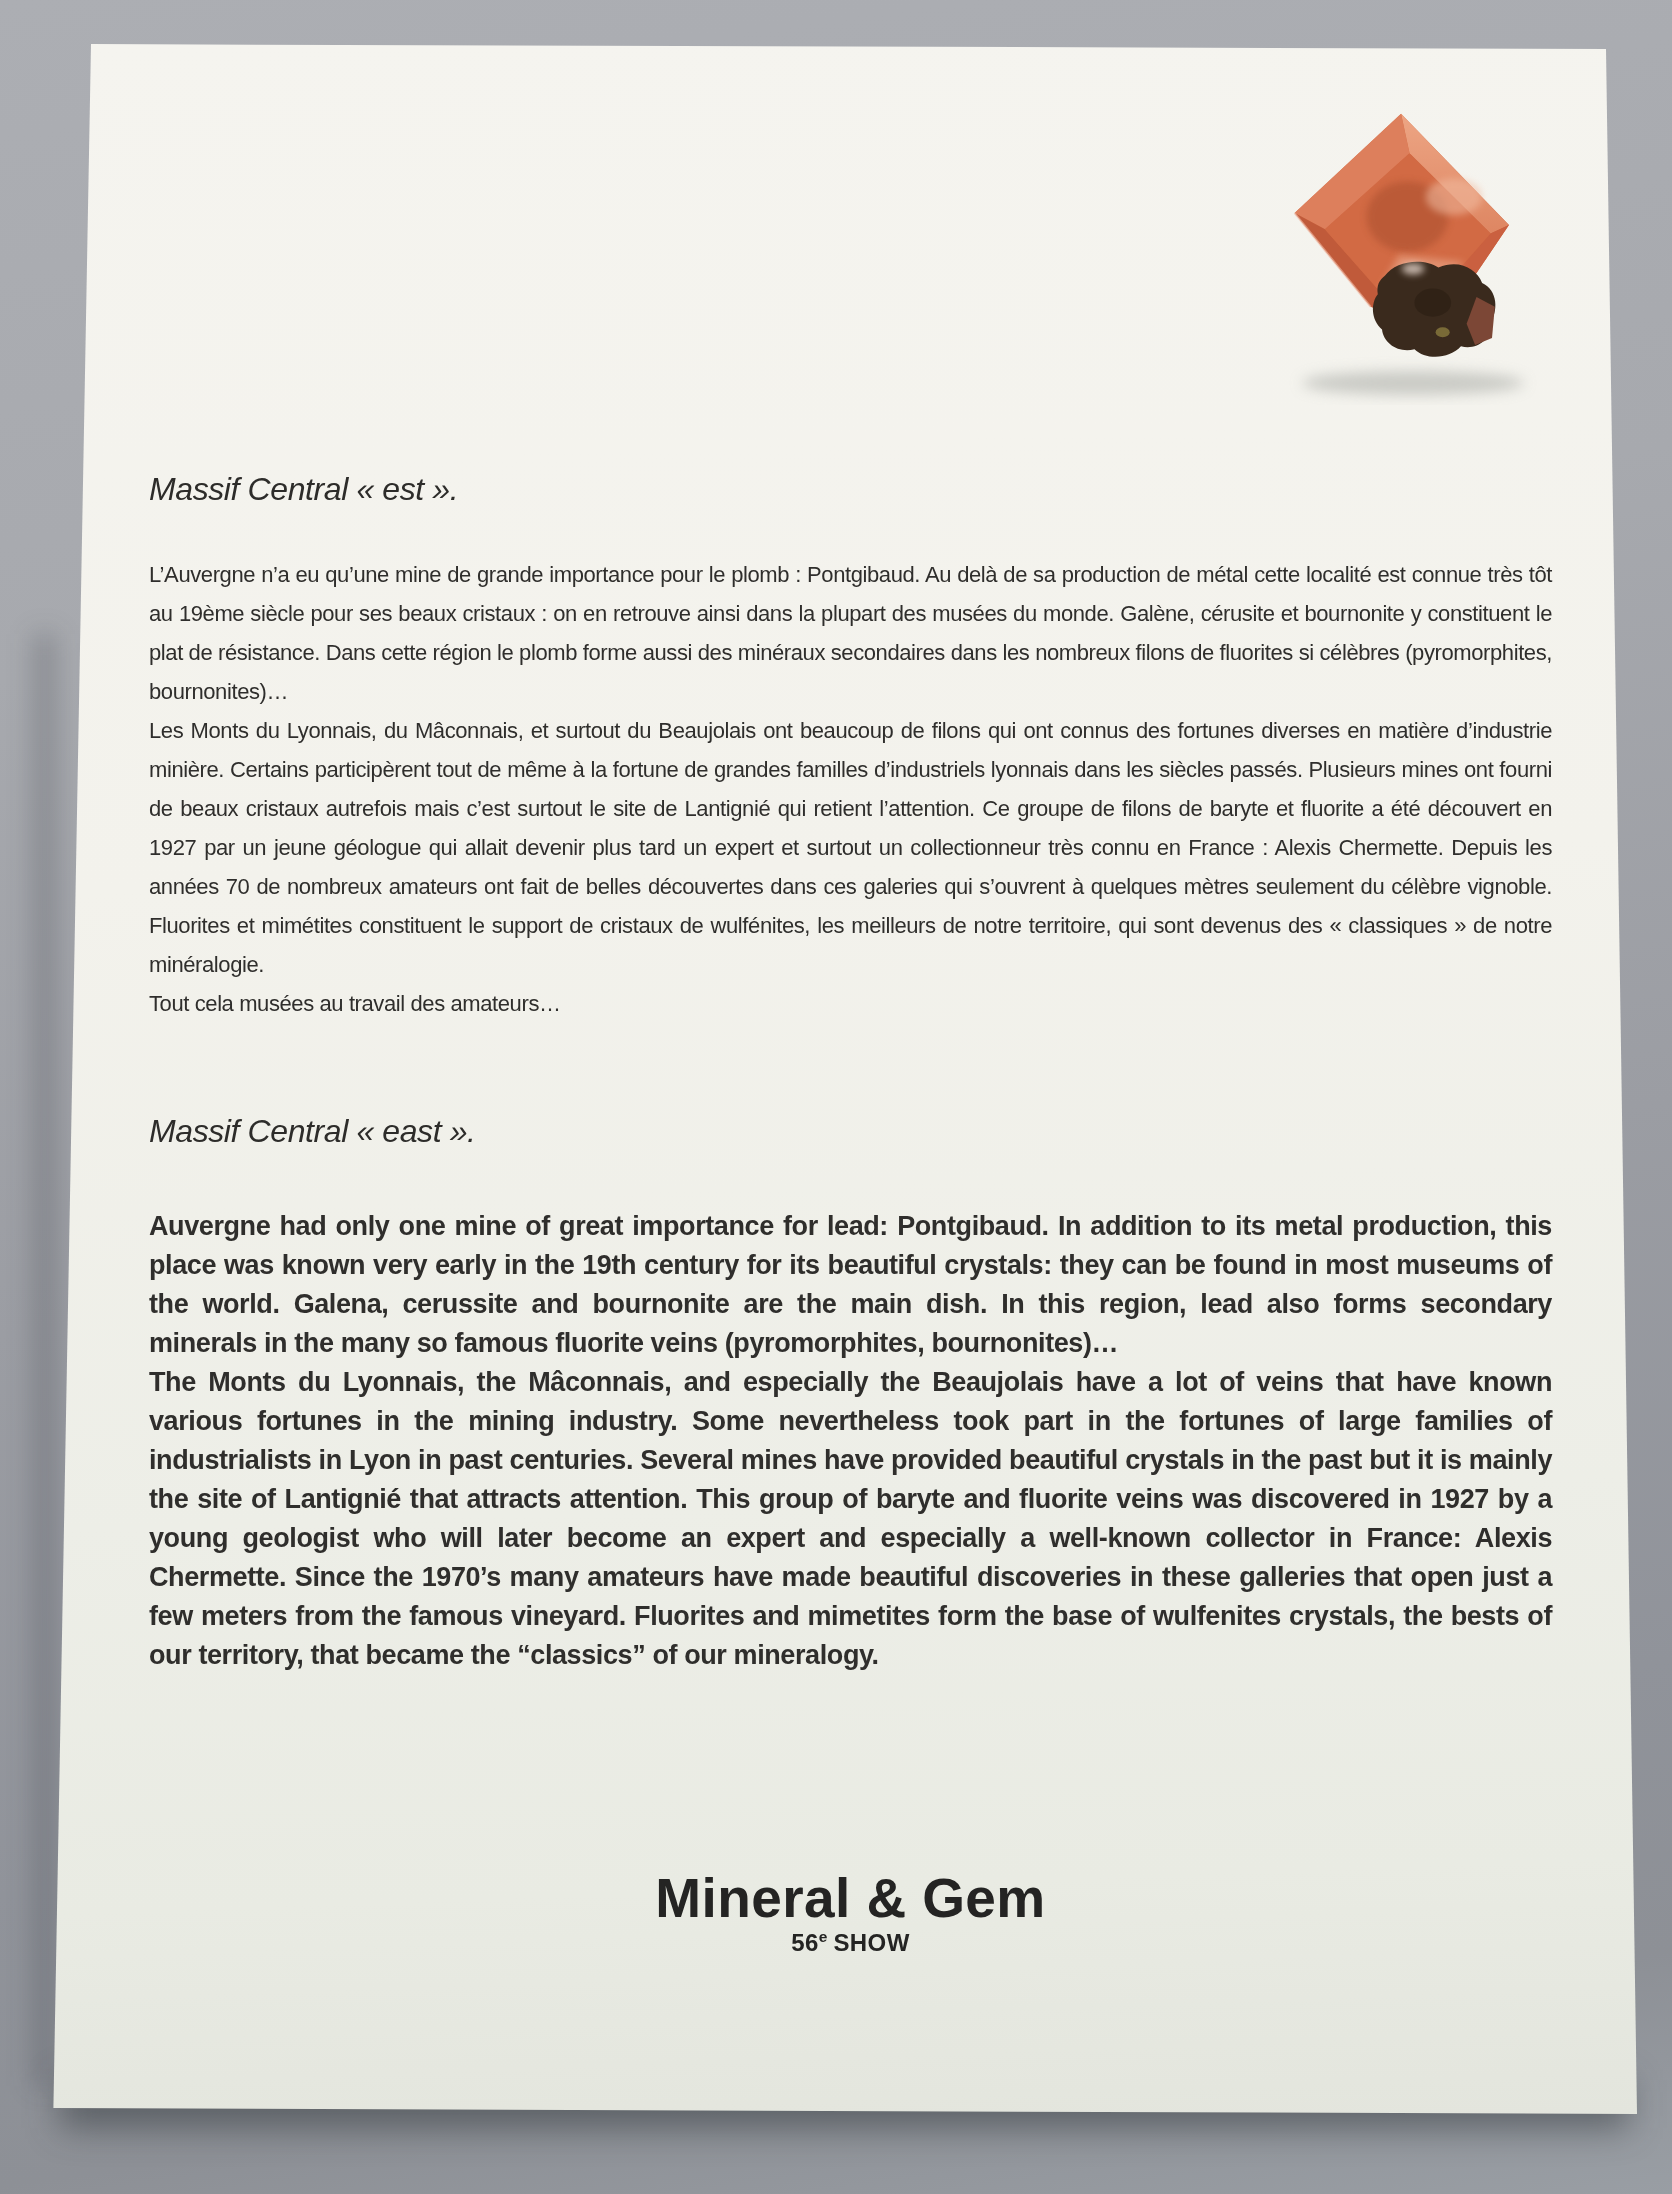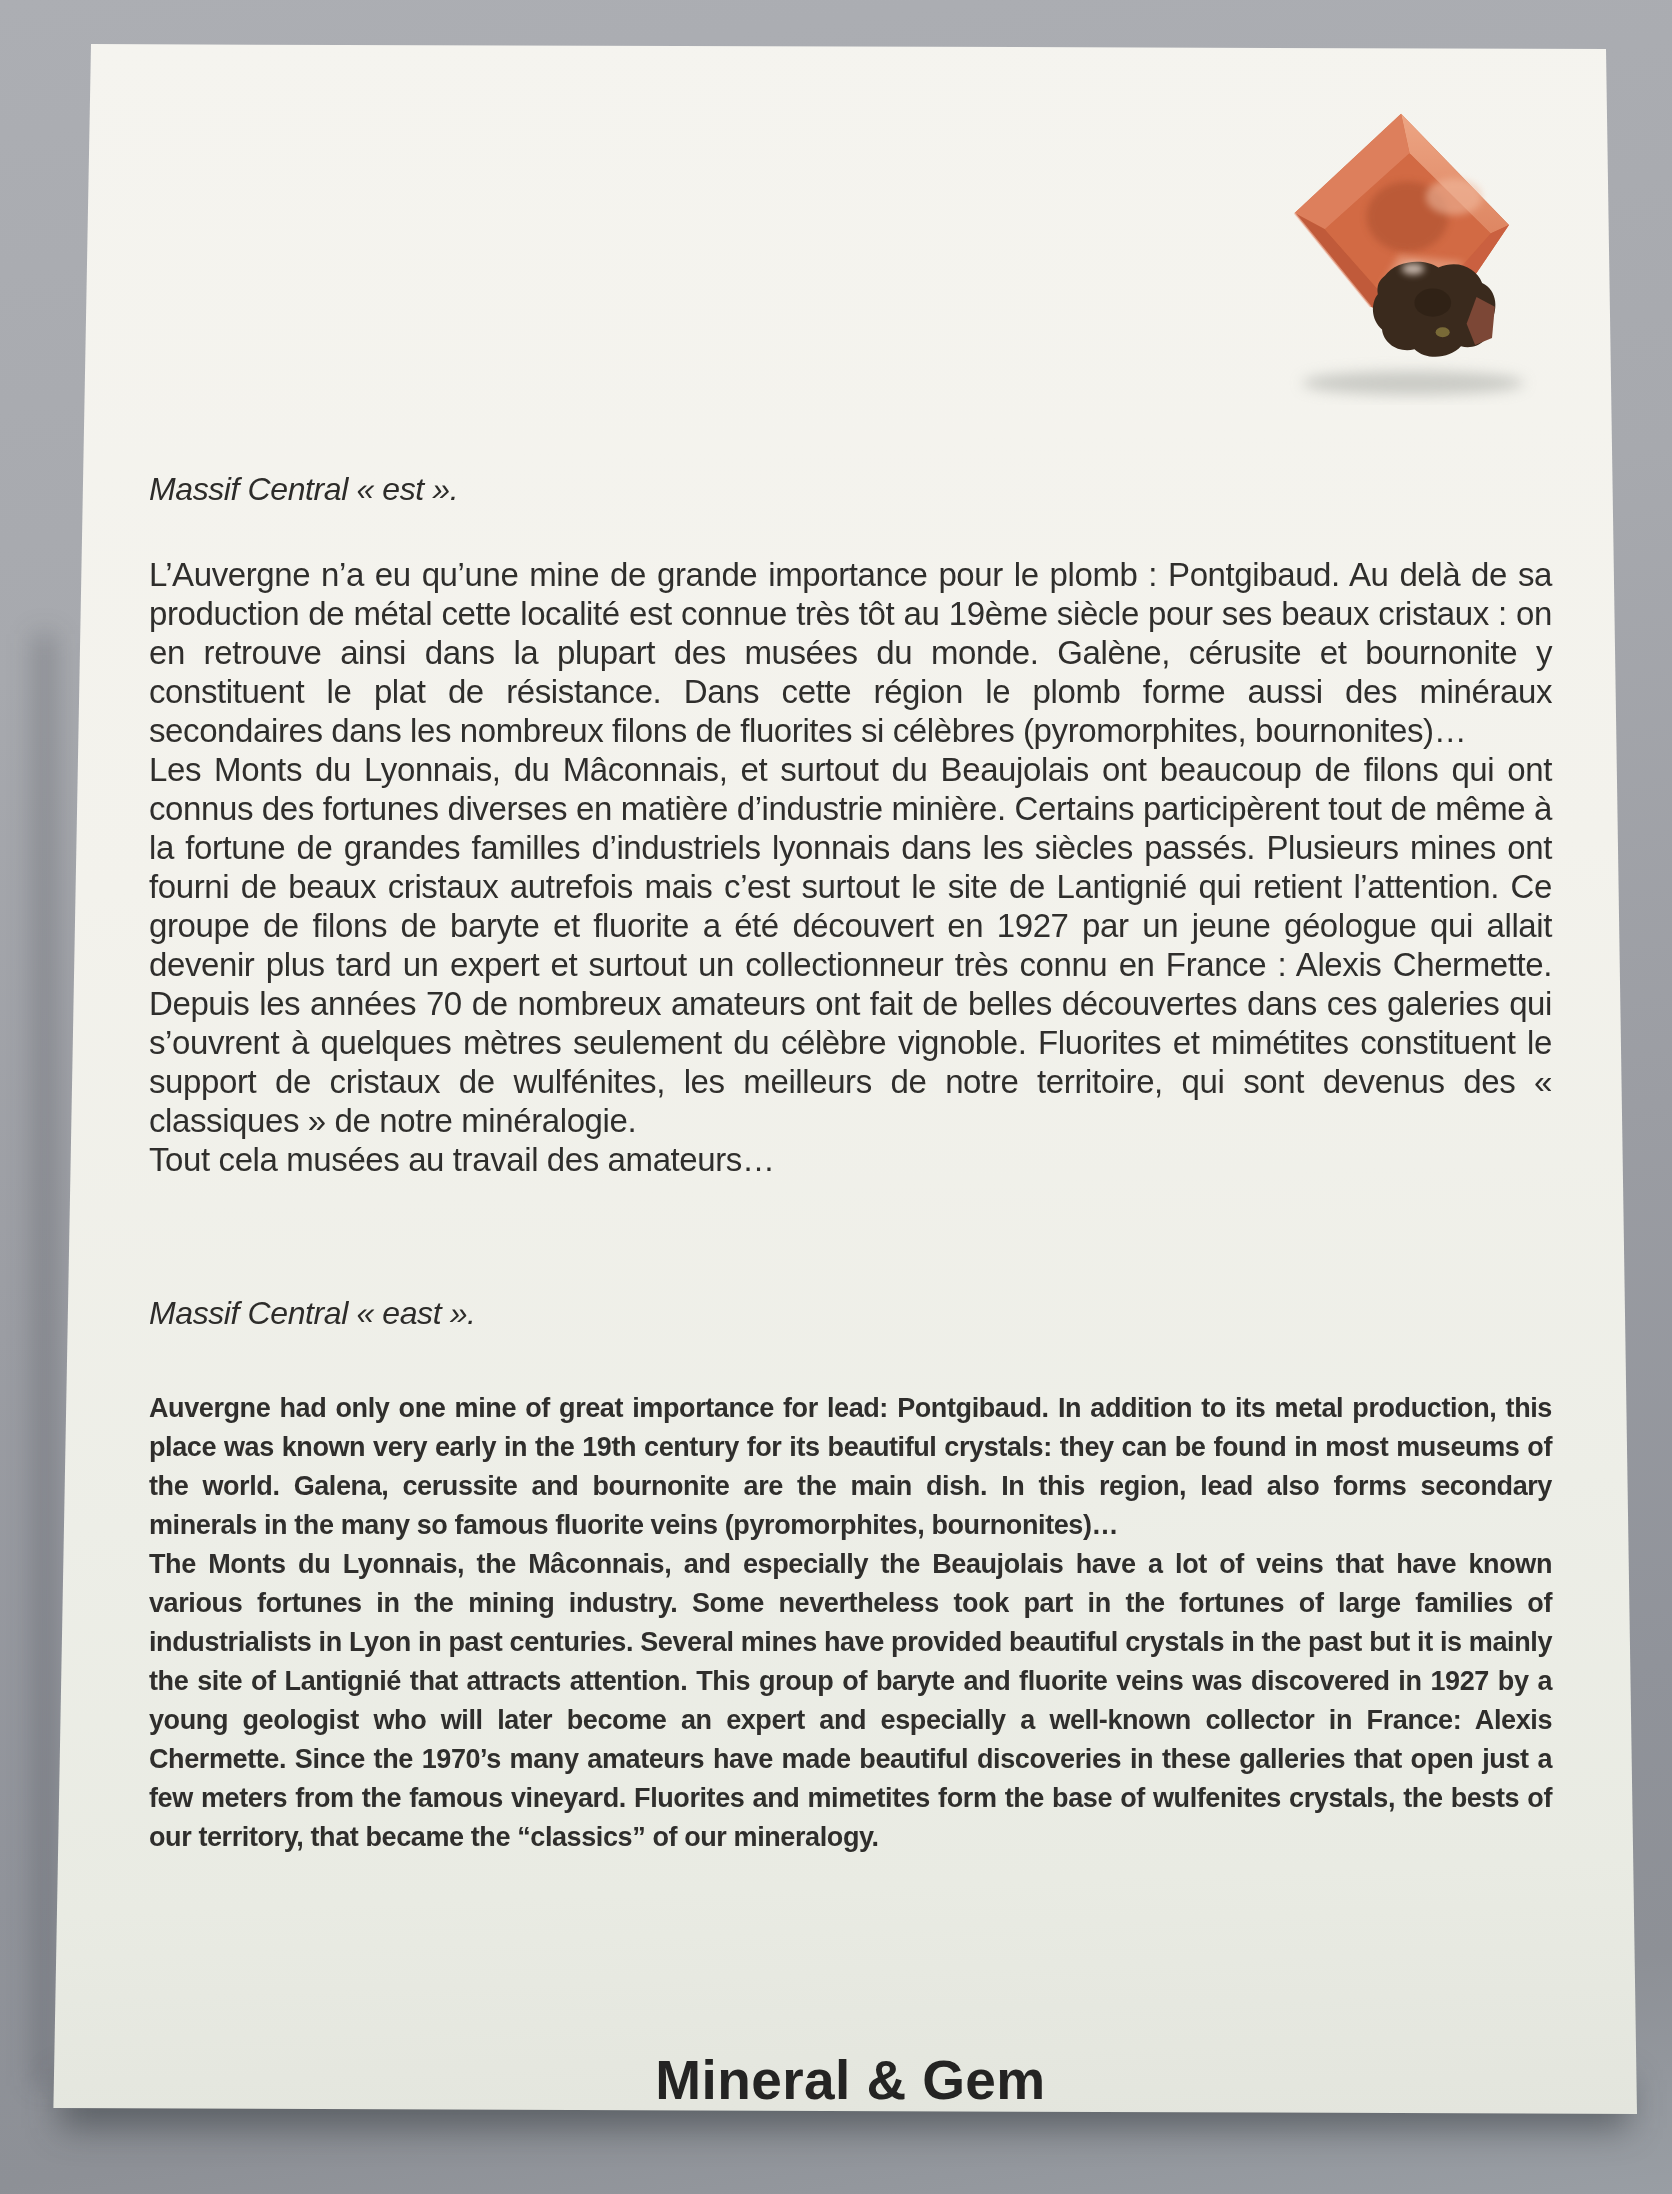--- a/index.html
+++ b/index.html
@@ -60,28 +60,28 @@
   }
   h2.section-heading {
     margin: 0;
     font-style: italic;
     font-weight: 400;
     font-size: 32px;
     line-height: 38px;
     color: #2d2c2a;
     letter-spacing: -0.4px;
   }
-  h2.section-heading.en { margin-top: 115px; }
+  h2.section-heading.en { margin-top: 89px; }
   .body-fr p, .body-en p {
     margin: 0;
     text-align: justify;
     letter-spacing: -0.4px;
   }
   .body-fr { margin-top: 47px; }
-  .body-fr p { font-size: 33px; line-height: 39px; }
+  .body-fr p { font-size: 22px; line-height: 39px; }
   .body-en { margin-top: 57px; }
   .body-en p { font-size: 27px; line-height: 39px; font-weight: bold; }
   .footer {
     margin-top: 199px;
     text-align: center;
     color: #242423;
   }
   .brand {
     font-size: 55px;
     line-height: 49px;

